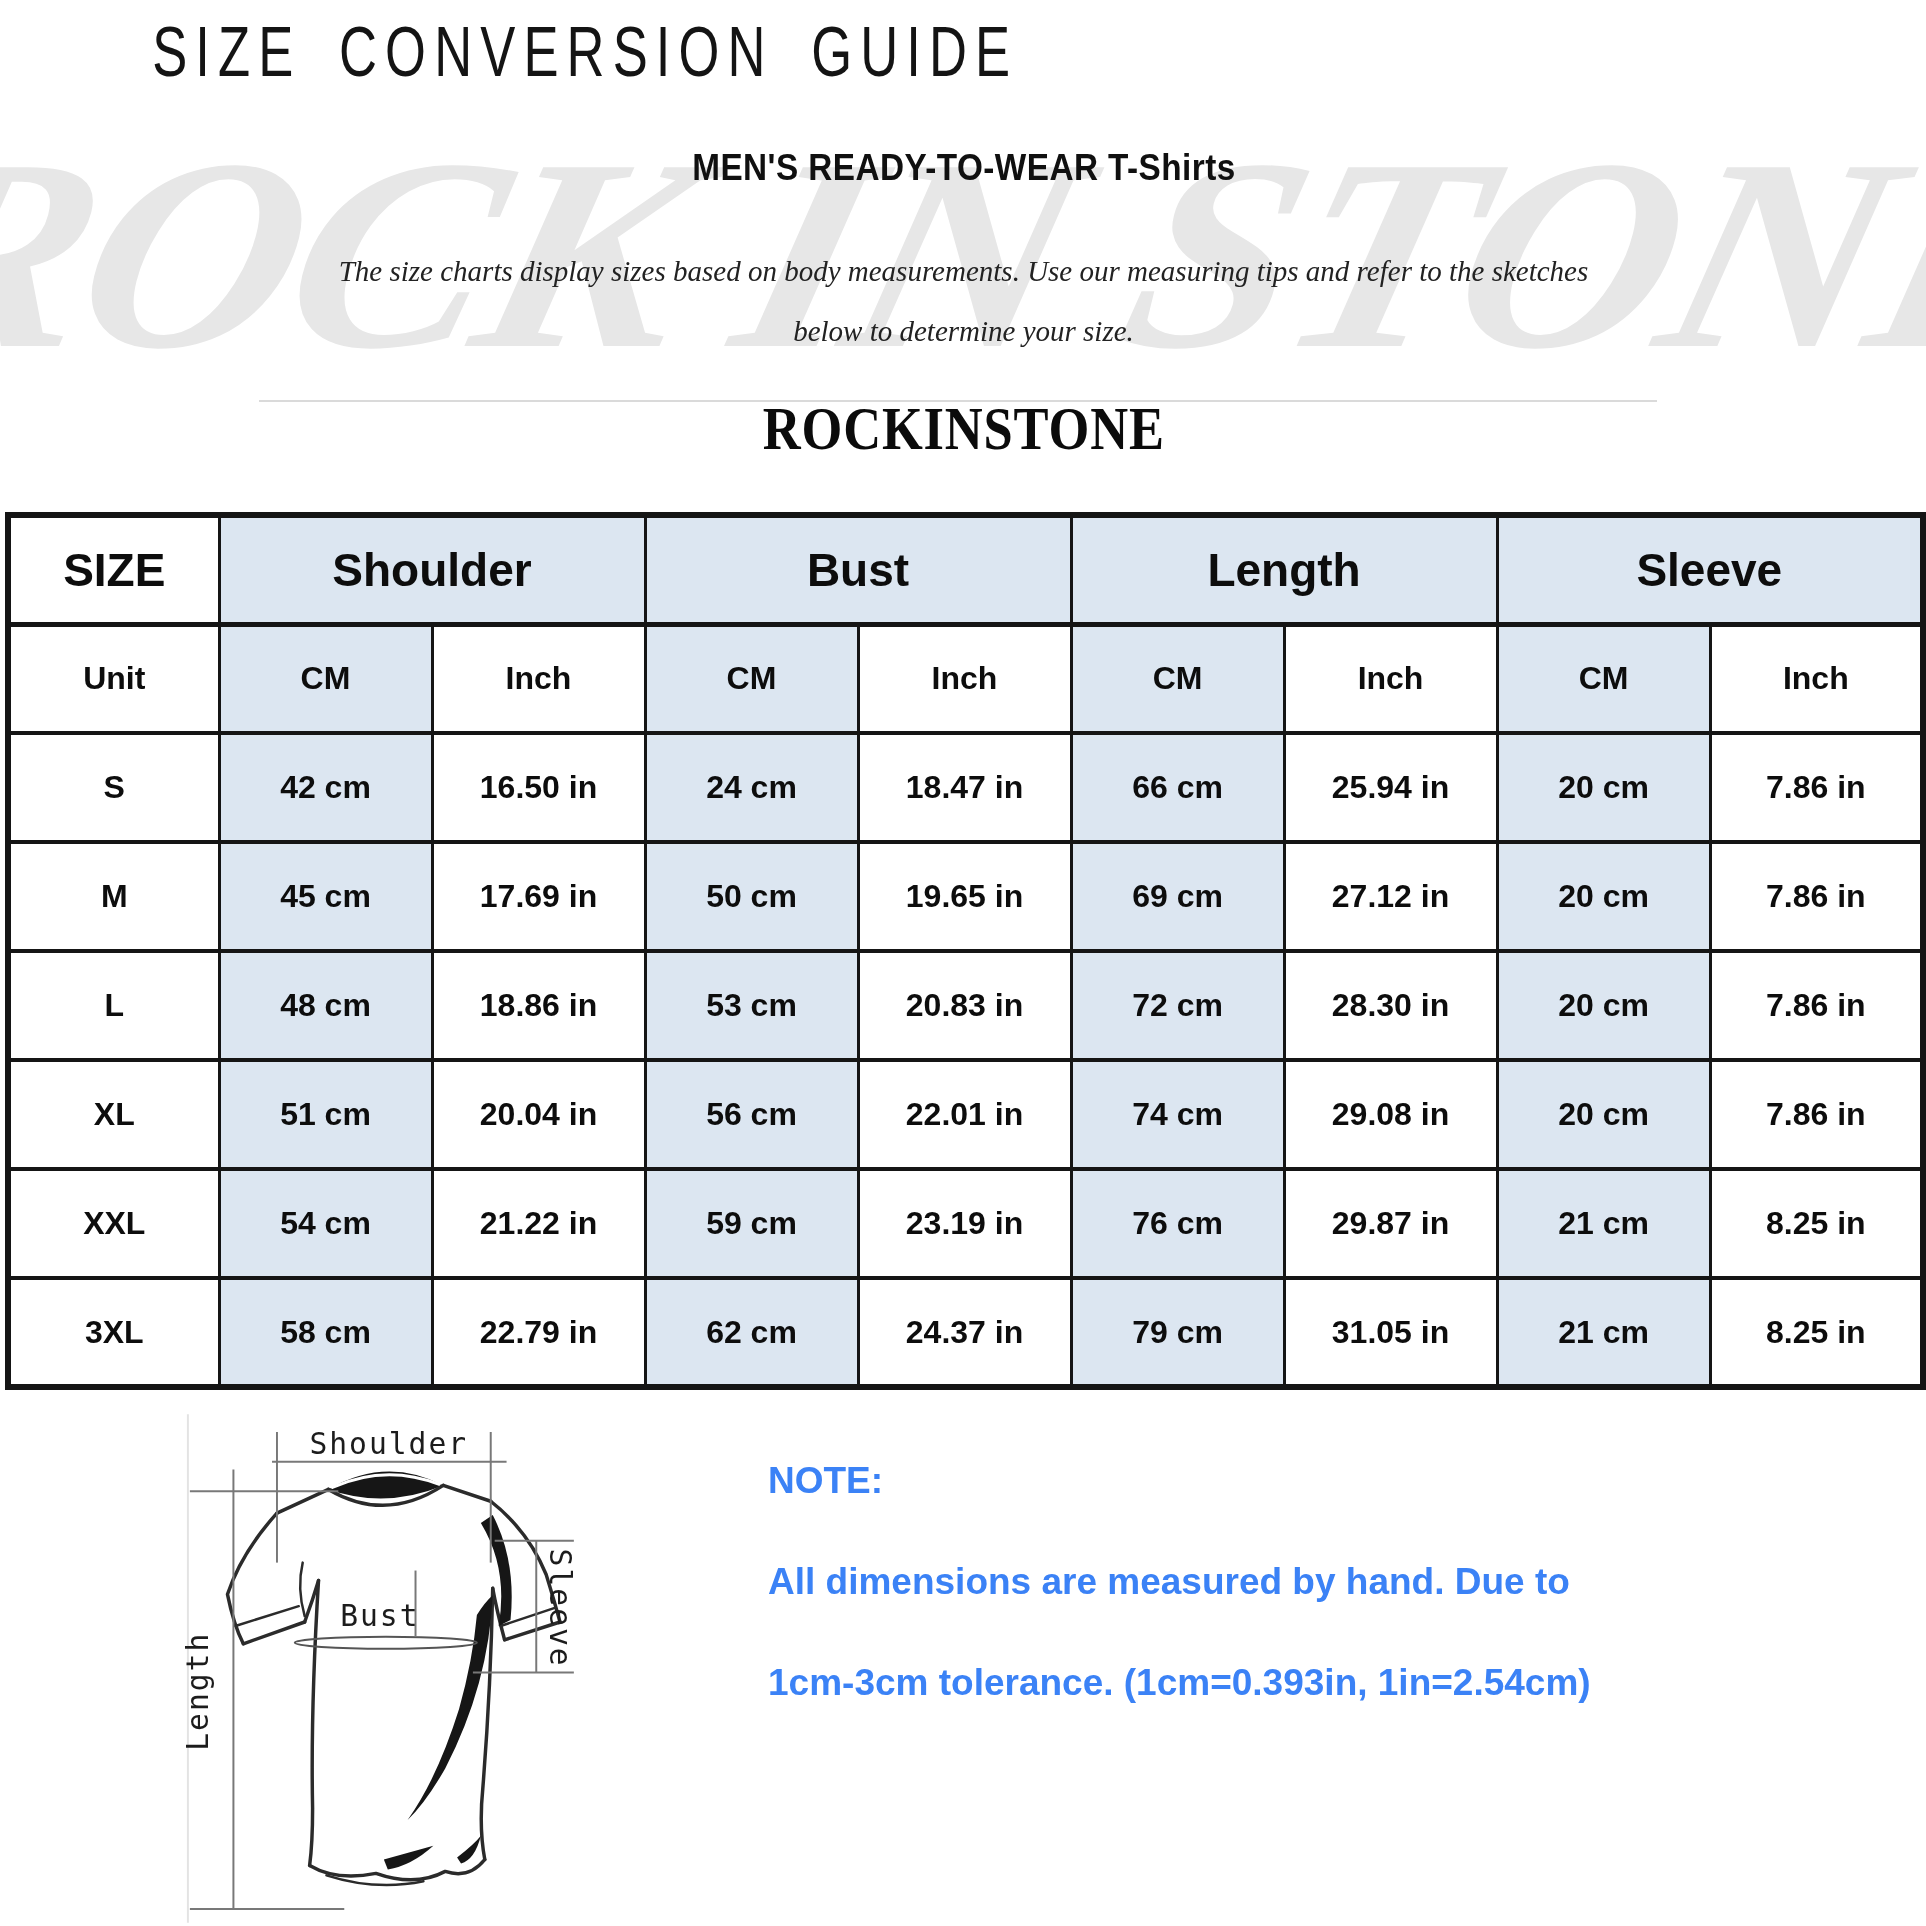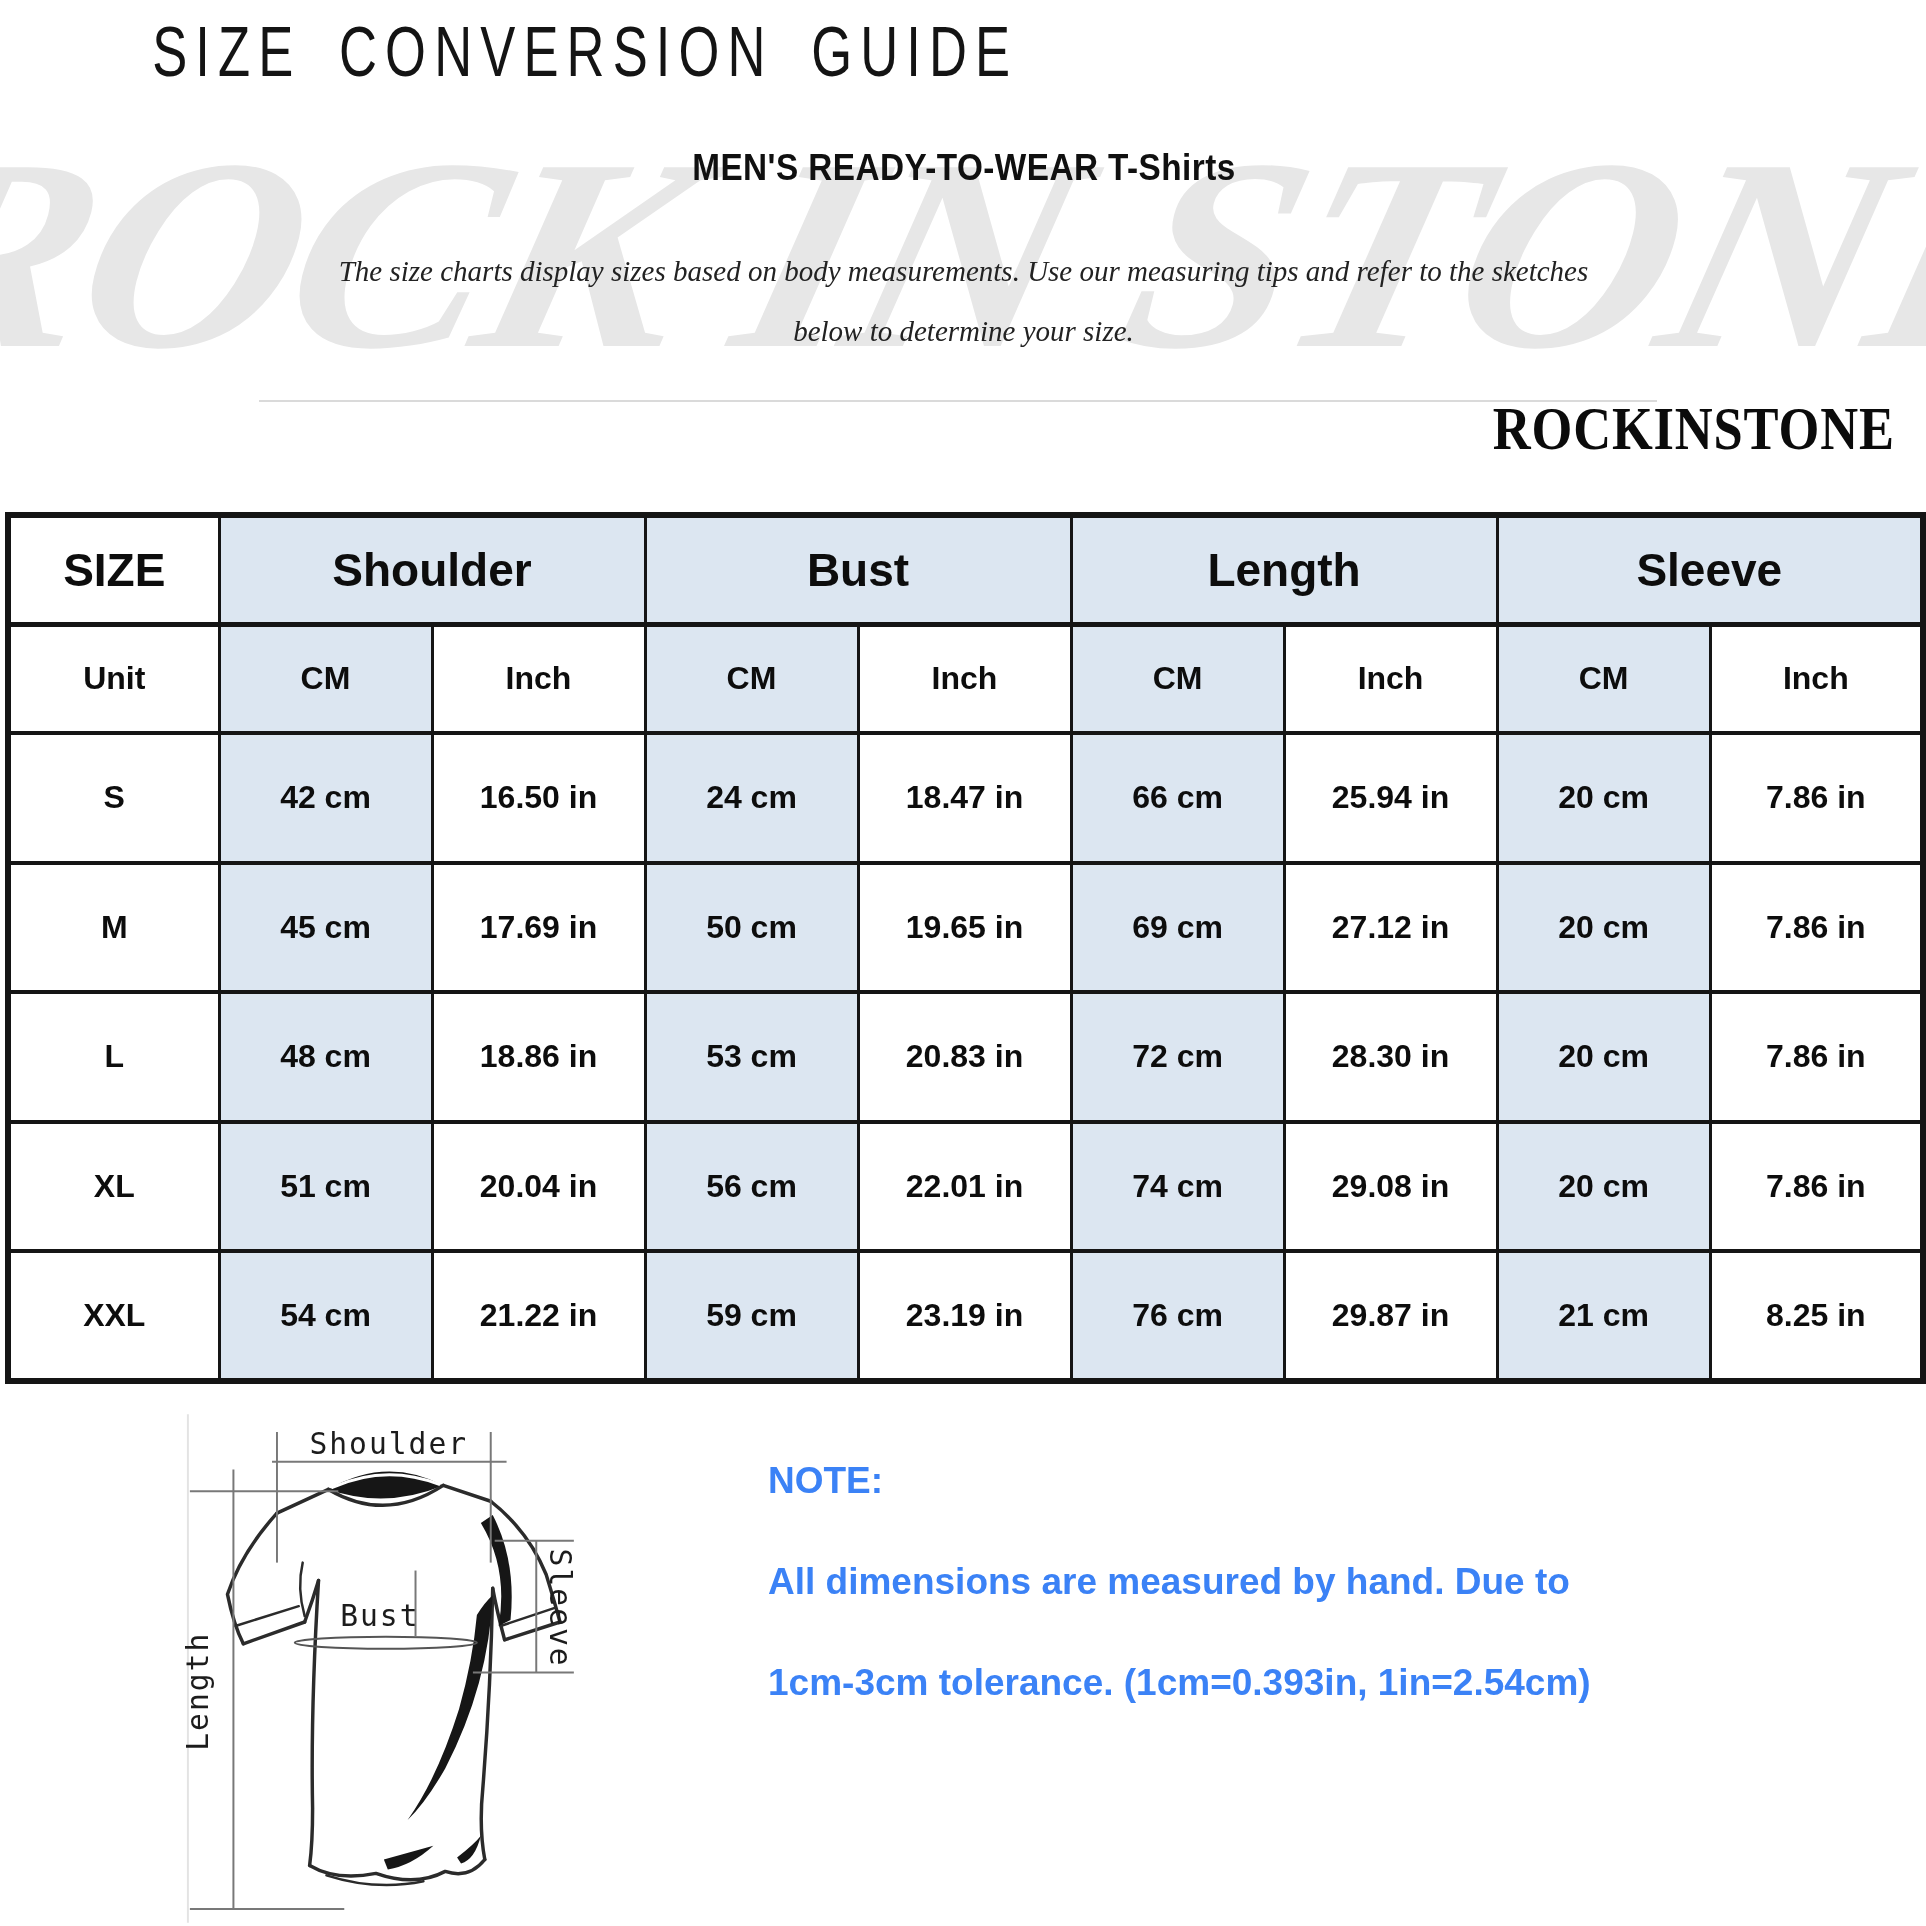--- a/index.html
+++ b/index.html
@@ -27,21 +27,21 @@
     display:inline-block;font-size:37px;font-weight:bold;letter-spacing:0.5px;
     transform:scaleX(0.9);transform-origin:center;color:#101010;
   }
   .desc{
     position:absolute;left:0;width:100%;text-align:center;z-index:2;
     font-family:"Liberation Serif",serif;font-style:italic;font-size:29px;color:#222222;
   }
   .desc1{top:255px;}
   .desc2{top:315px;}
   .brand-rule{position:absolute;top:400px;left:259px;width:1398px;height:2px;background:#dadada;z-index:1;}
-  .brand{position:absolute;top:394px;left:0;width:100%;text-align:right;z-index:2;}
+  .brand{position:absolute;top:394px;left:0;width:100%;text-align:center;z-index:2;}
   .brand .cond{
     display:inline-block;font-family:"Liberation Serif",serif;font-weight:bold;
     font-size:61px;letter-spacing:1px;transform:scaleX(0.86);transform-origin:center;color:#0b0b0b;
   }
   
   table.size-table{
     position:absolute;top:512px;left:5px;width:1917px;height:872px;z-index:2;
     border-collapse:collapse;table-layout:fixed;background:#ffffff;
     border:6px solid #151515;
   }
@@ -162,20 +162,31 @@
         <td>7.86 in</td>
       </tr>
       <tr>
         <td>XXL</td>
         <td class="c-blue">54 cm</td>
         <td>21.22 in</td>
         <td class="c-blue">59 cm</td>
         <td>23.19 in</td>
         <td class="c-blue">76 cm</td>
         <td>29.87 in</td>
+        <td class="c-blue">21 cm</td>
+        <td>8.25 in</td>
+      </tr>
+      <tr>
+        <td>3XL</td>
+        <td class="c-blue">58 cm</td>
+        <td>22.79 in</td>
+        <td class="c-blue">62 cm</td>
+        <td>24.37 in</td>
+        <td class="c-blue">79 cm</td>
+        <td>31.05 in</td>
         <td class="c-blue">21 cm</td>
         <td>8.25 in</td>
       </tr>
     </tbody>
   </table>
 
   <svg class="diagram" viewBox="0 0 580 520">
     <line x1="10" y1="2" x2="10" y2="516" stroke="#e3e3e3" stroke-width="2"></line>
 
     <g stroke="#2b2b2b" stroke-width="3.5" fill="none" stroke-linecap="round" stroke-linejoin="round">

